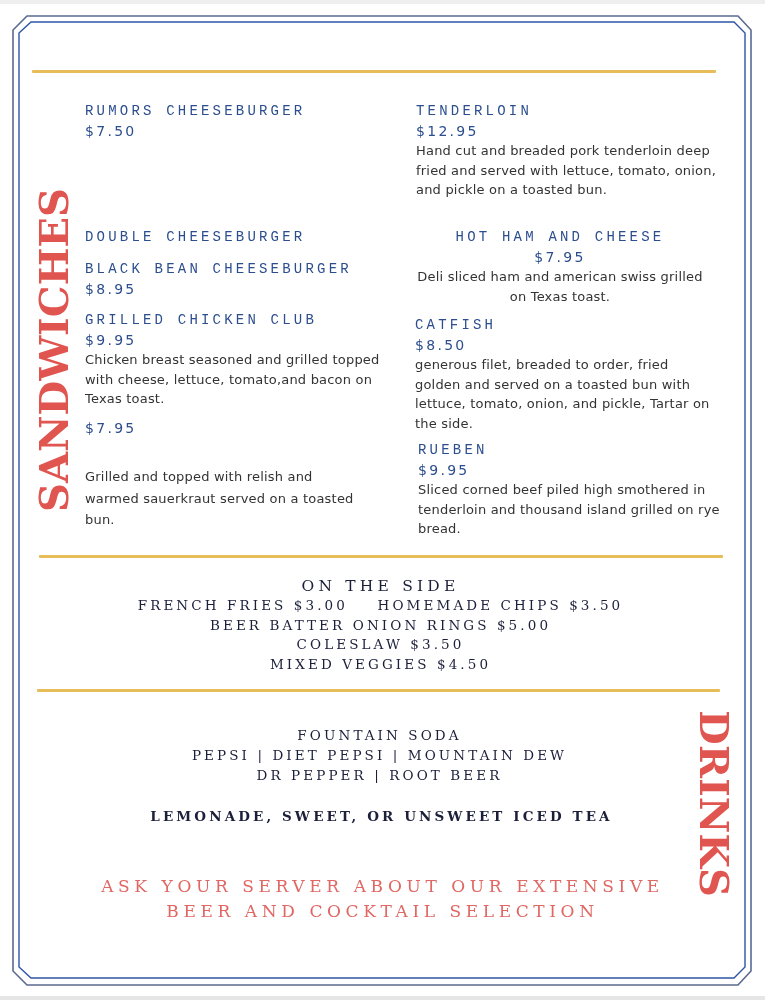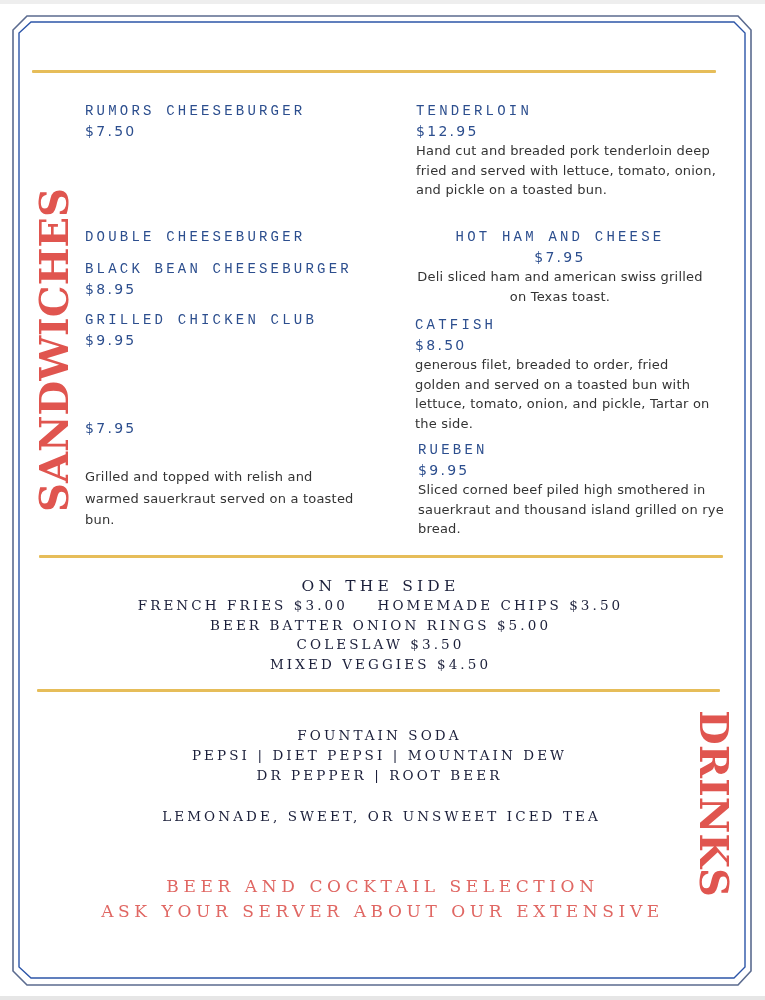--- a/index.html
+++ b/index.html
@@ -87,20 +87,21 @@
 </div>
 
 <div class="item" style="left:85px; top:260px; width:310px;">
   <div class="item-name">BLACK BEAN CHEESEBURGER</div>
   <div class="item-price">$8.95</div>
 </div>
 
 <div class="item" style="left:85px; top:311px; width:305px;">
   <div class="item-name">GRILLED CHICKEN CLUB</div>
   <div class="item-price">$9.95</div>
+  <div class="item-desc">Chicken breast seasoned and grilled topped with cheese, lettuce, tomato,and bacon on Texas toast.</div>
 </div>
 
 <div class="item" style="left:85px; top:418px; width:280px;">
   <div class="item-price">$7.95</div>
   <div class="item-desc" style="line-height:21.5px;margin-top:28px;">Grilled and topped with relish and warmed sauerkraut served on a toasted bun.</div>
 </div>
 
 <div class="item" style="left:416px; top:102px; width:300px;">
   <div class="item-name">TENDERLOIN</div>
   <div class="item-price">$12.95</div>
@@ -115,37 +116,37 @@
 
 <div class="item" style="left:415px; top:316px; width:300px;">
   <div class="item-name">CATFISH</div>
   <div class="item-price">$8.50</div>
   <div class="item-desc">generous filet, breaded to order, fried golden and served on a toasted bun with lettuce, tomato, onion, and pickle, Tartar on the side.</div>
 </div>
 
 <div class="item" style="left:418px; top:441px; width:310px;">
   <div class="item-name">RUEBEN</div>
   <div class="item-price">$9.95</div>
-  <div class="item-desc">Sliced corned beef piled high smothered in sauerkraut and thousand island grilled on rye bread.</div>
+  <div class="item-desc">Sliced corned beef piled high smothered in tenderloin and thousand island grilled on rye bread.</div>
 </div>
 
 <div class="center-block" style="top:576px; left:-2px;">
   <div class="side-heading">ON THE SIDE</div>
   <div class="side-line" style="white-space:pre;">FRENCH FRIES $3.00    HOMEMADE CHIPS $3.50</div>
   <div class="side-line">BEER BATTER ONION RINGS $5.00</div>
   <div class="side-line">COLESLAW $3.50</div>
   <div class="side-line">MIXED VEGGIES $4.50</div>
 </div>
 
 <div class="center-block" style="top:725px; left:-3px;">
   <div class="drinks-line">FOUNTAIN SODA</div>
   <div class="drinks-line">PEPSI | DIET PEPSI | MOUNTAIN DEW</div>
   <div class="drinks-line">DR PEPPER | ROOT BEER</div>
 </div>
 
-<div class="center-block" style="top:806px; left:-1px;">
+<div class="center-block" style="top:806px; left:-1px;font-weight:bold;">
   <div class="drinks-line">LEMONADE, SWEET, OR UNSWEET ICED TEA</div>
 </div>
 
 <div class="center-block" style="top:874px; left:0px;">
+  <div class="promo-line">ASK YOUR SERVER ABOUT OUR EXTENSIVE</div>
   <div class="promo-line">BEER AND COCKTAIL SELECTION</div>
-  <div class="promo-line">ASK YOUR SERVER ABOUT OUR EXTENSIVE</div>
 </div>
 
 </body></html>

